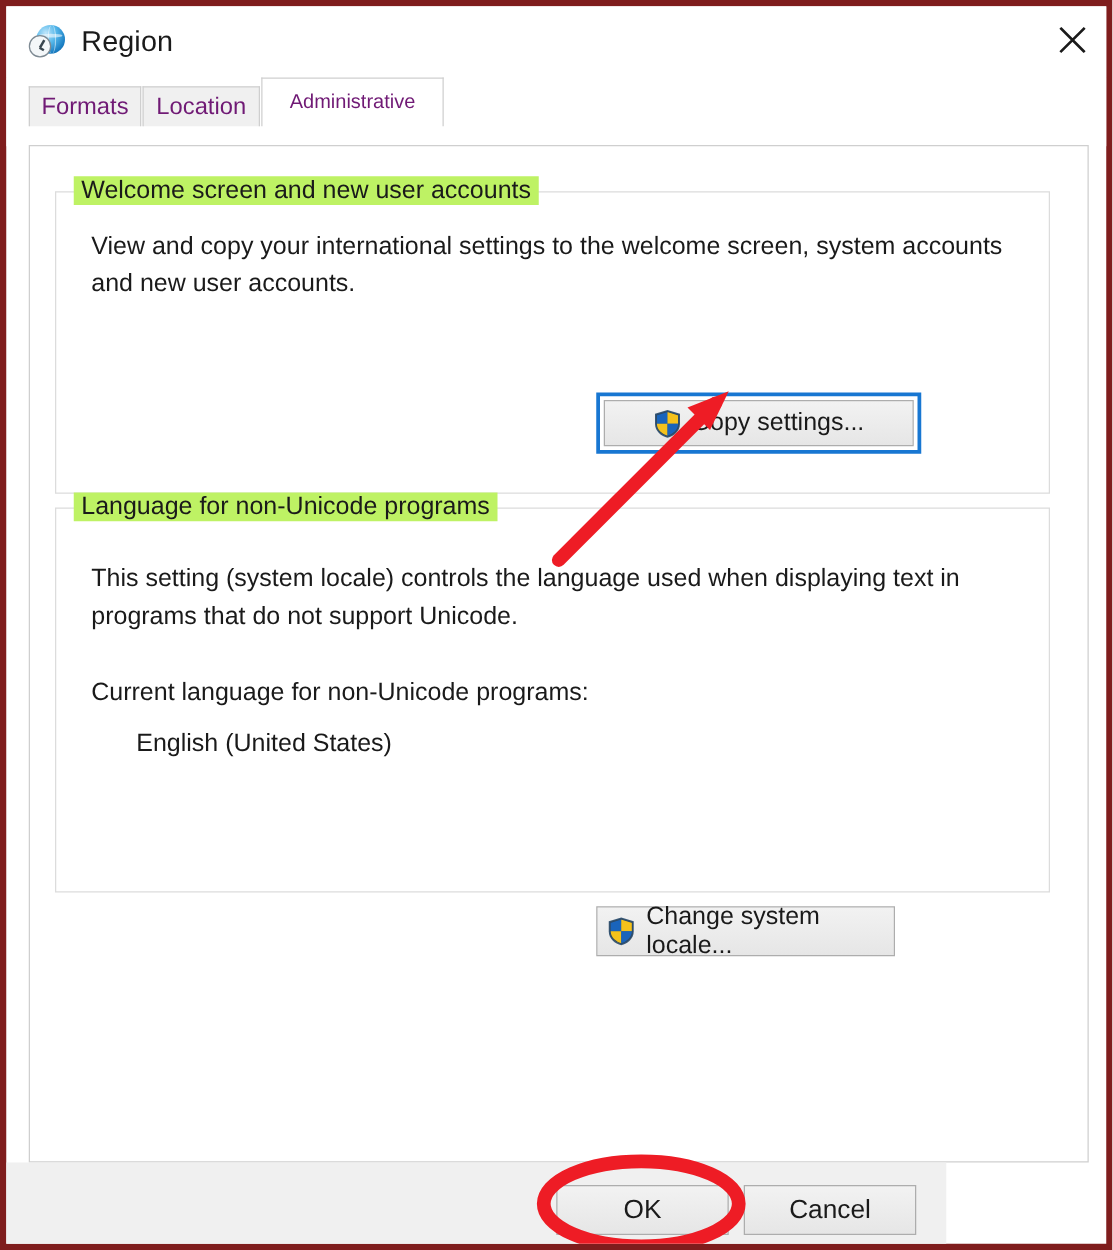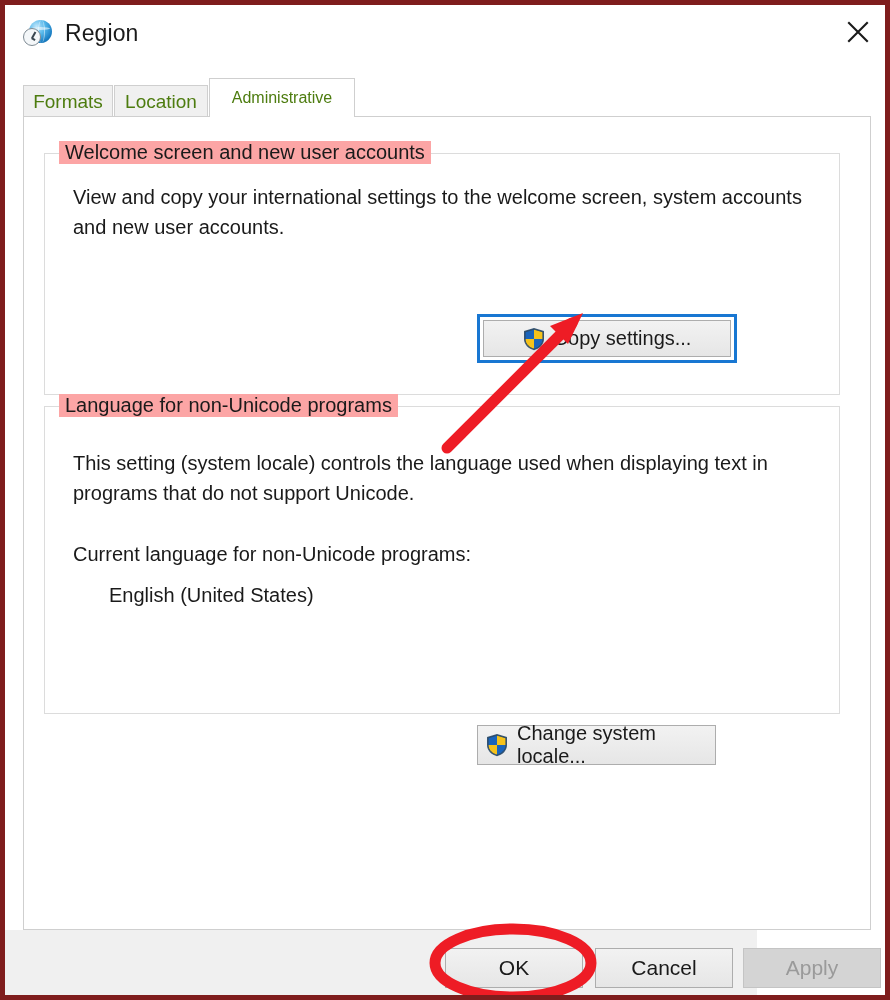--- a/index.html
+++ b/index.html
@@ -109,26 +109,26 @@
   .tabstrip {
     position: absolute;
     left: 0;
     top: 57px;
     width: 884px;
     height: 55px;
     background: #ffffff;
   }
   .tab {
     position: absolute;
-    bottom: 0;
+    bottom: 16px;
     box-sizing: border-box;
     background: #f0f0f0;
     border: 1px solid #cfcfcf;
     border-bottom: none;
-    color: #4d7c0f;
+    color: #701a75;
     font-size: 19px;
     line-height: 1;
     display: flex;
     align-items: center;
     justify-content: center;
     padding: 12px 12px;
     cursor: default;
   }
   .tab.t1 { left: 18px;  width: 90px;  height: 32px; }
   .tab.t2 { left: 109px; width: 94px;  height: 32px; margin-top: 40px; }
@@ -159,21 +159,21 @@
     position: absolute;
     box-sizing: border-box;
     border: 1px solid #dcdcdc;
     background: transparent;
   }
   .groupbox .legend {
     position: absolute;
     top: -13px;
     left: 14px;
     padding: 0 6px;
-    background: #fca5a5;
+    background: #bef264;
     font-size: 20px;
     color: #1a1a1a;
     white-space: nowrap;
   }
   #gb-welcome {
     left: 20px;
     top: 36px;
     width: 796px;
     height: 242px;
   }
@@ -378,21 +378,20 @@
           </svg>
         </span>
         <span>Change system locale...</span>
       </div>
     </div>
   </div>
 
   <div class="footer">
     <div class="dlg-btn" id="ok-btn">OK</div>
     <div class="dlg-btn" id="cancel-btn">Cancel</div>
-    <div class="dlg-btn" id="apply-btn">Apply</div>
   </div>
 
   <svg id="annotations" viewBox="0 0 884 994">
     <g>
       <line x1="442" y1="443" x2="567" y2="318" stroke="#ee1c25" stroke-width="11" stroke-linecap="round"></line>
       <path d="M578 308 L545 321 L563 339 Z" fill="#ee1c25"></path>
     </g>
     <ellipse cx="508" cy="958" rx="78" ry="34" fill="none" stroke="#ee1c25" stroke-width="11"></ellipse>
   </svg>
 

